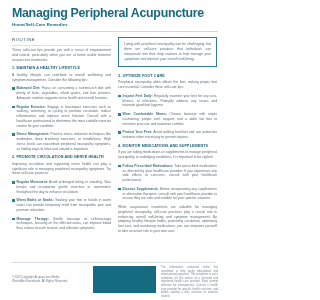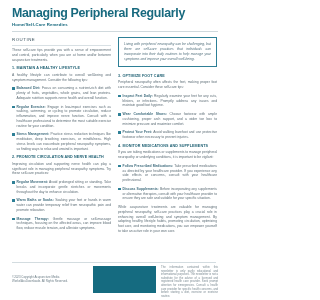--- a/index.html
+++ b/index.html
@@ -179,21 +179,21 @@
     color: #7b8a92;
     text-align: justify;
   }
 </style>
 </head>
 <body>
 
 <div class="page">
 
   <div class="header">
-    <div class="doc-title">Managing Peripheral Regularly</div>
+    <div class="doc-title">Managing Peripheral Acupuncture</div>
     <div class="doc-subtitle">Home/Self-Care Remedies</div>
     <div class="header-rule"></div>
   </div>
 
   <div class="content">
 
     <div class="col">
 
       <div class="routine-head">ROUTINE</div>
       <div class="head-rule"></div>

